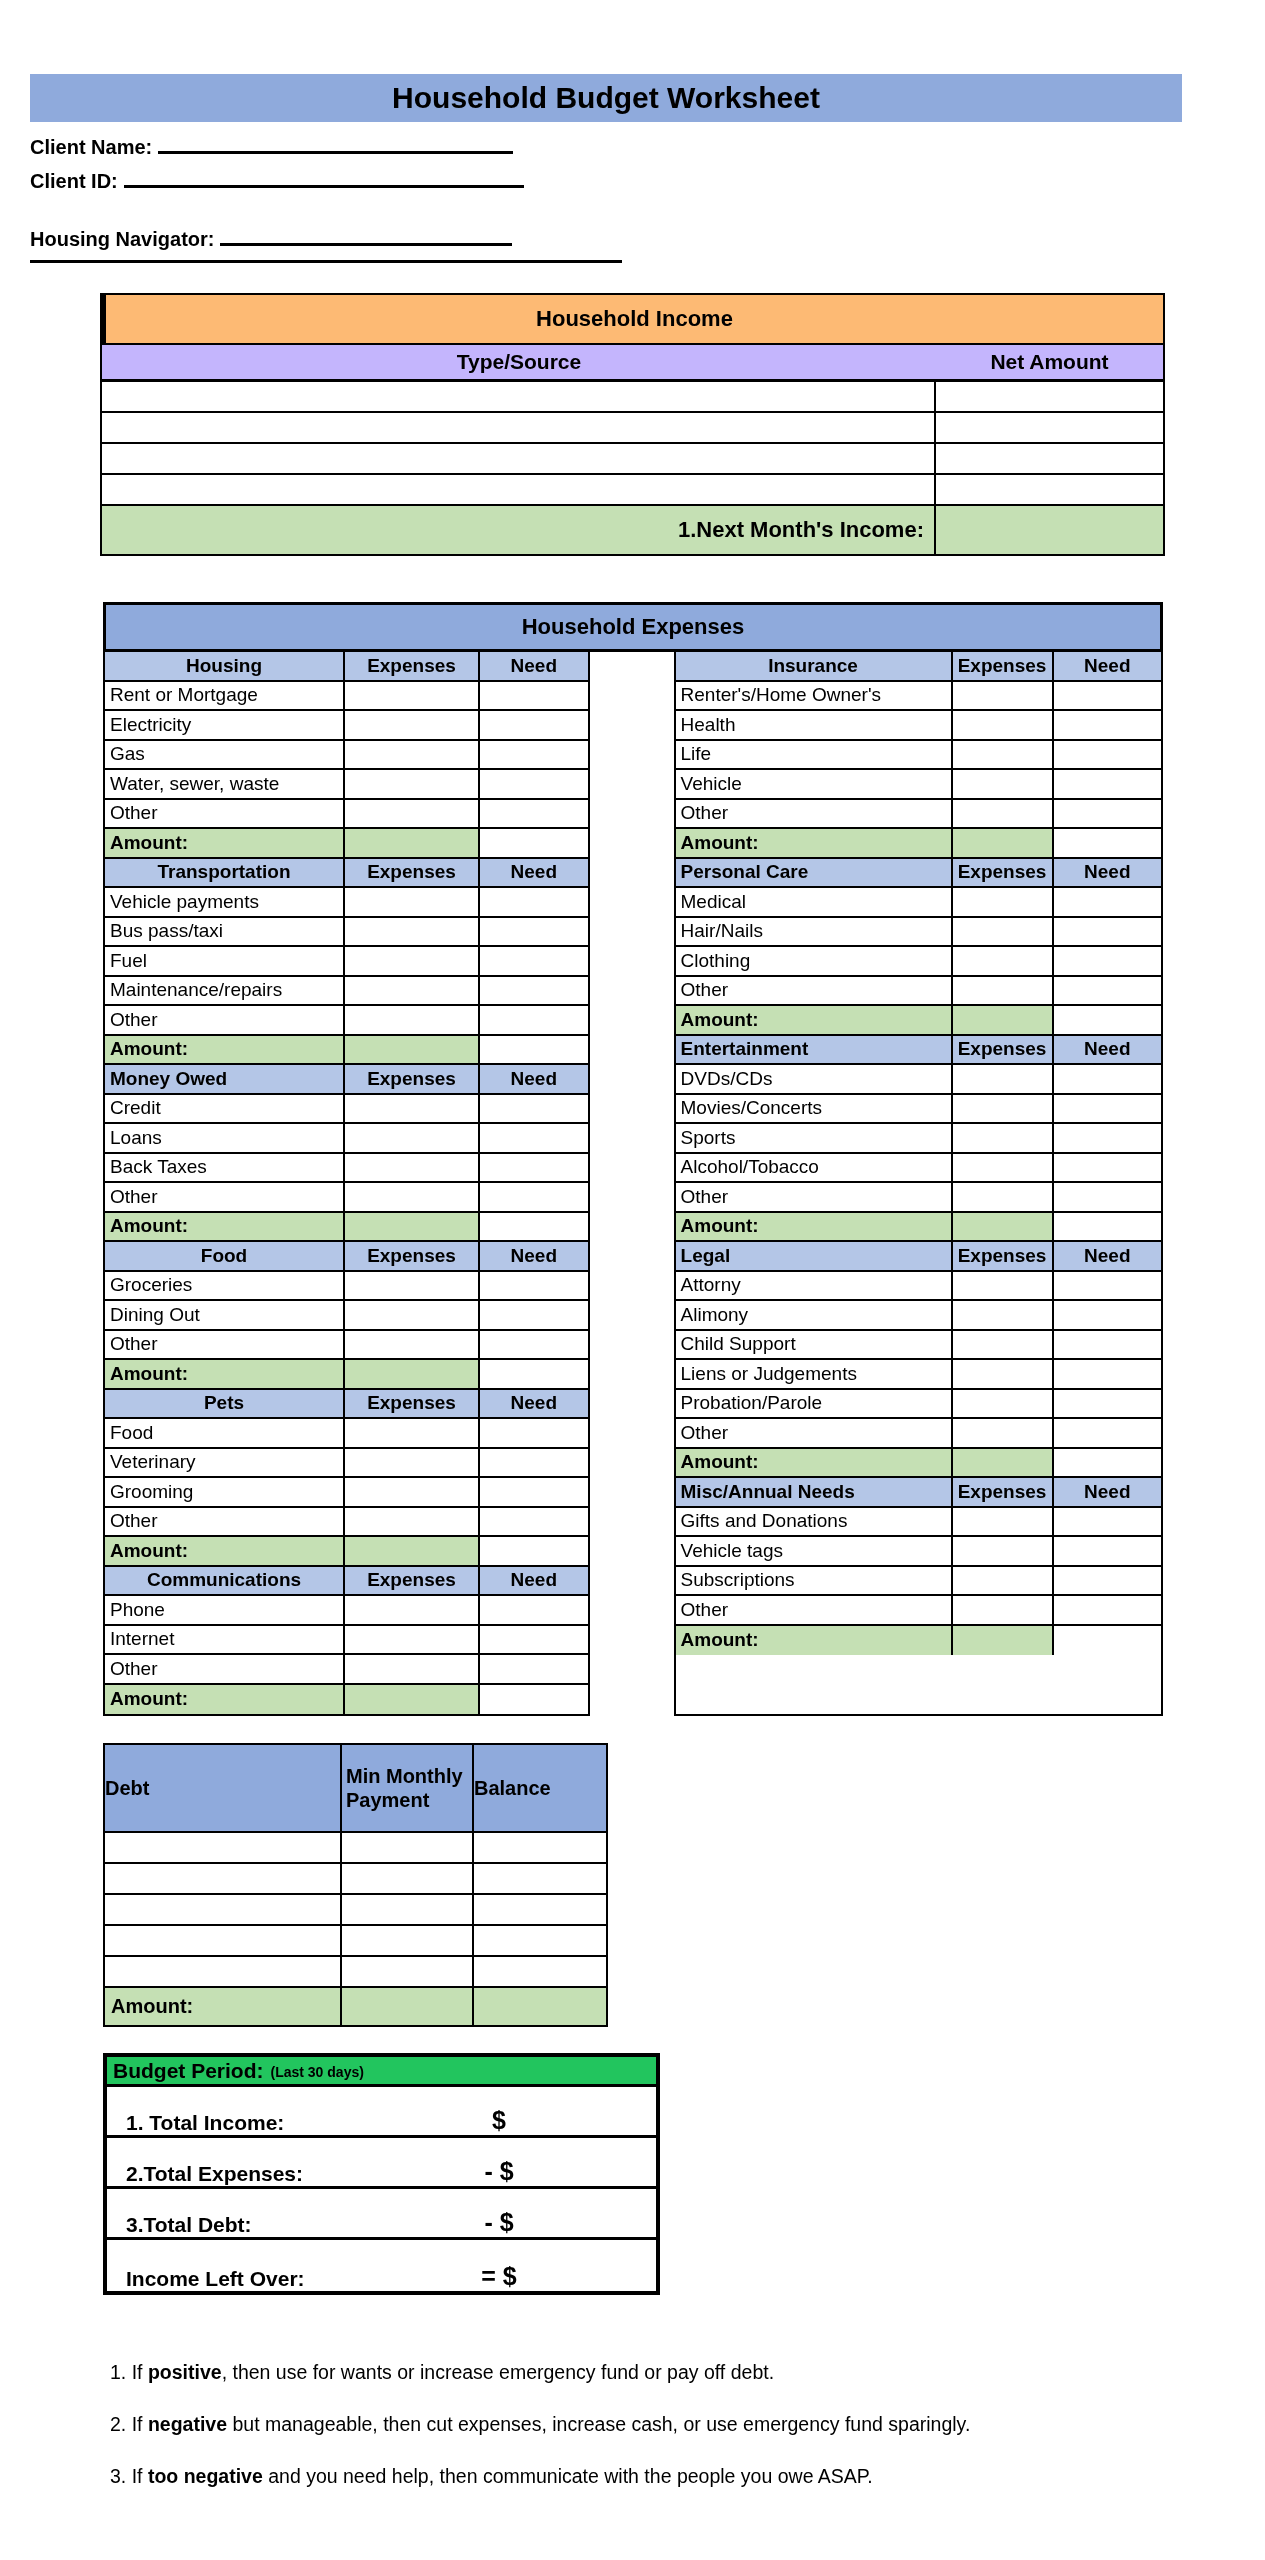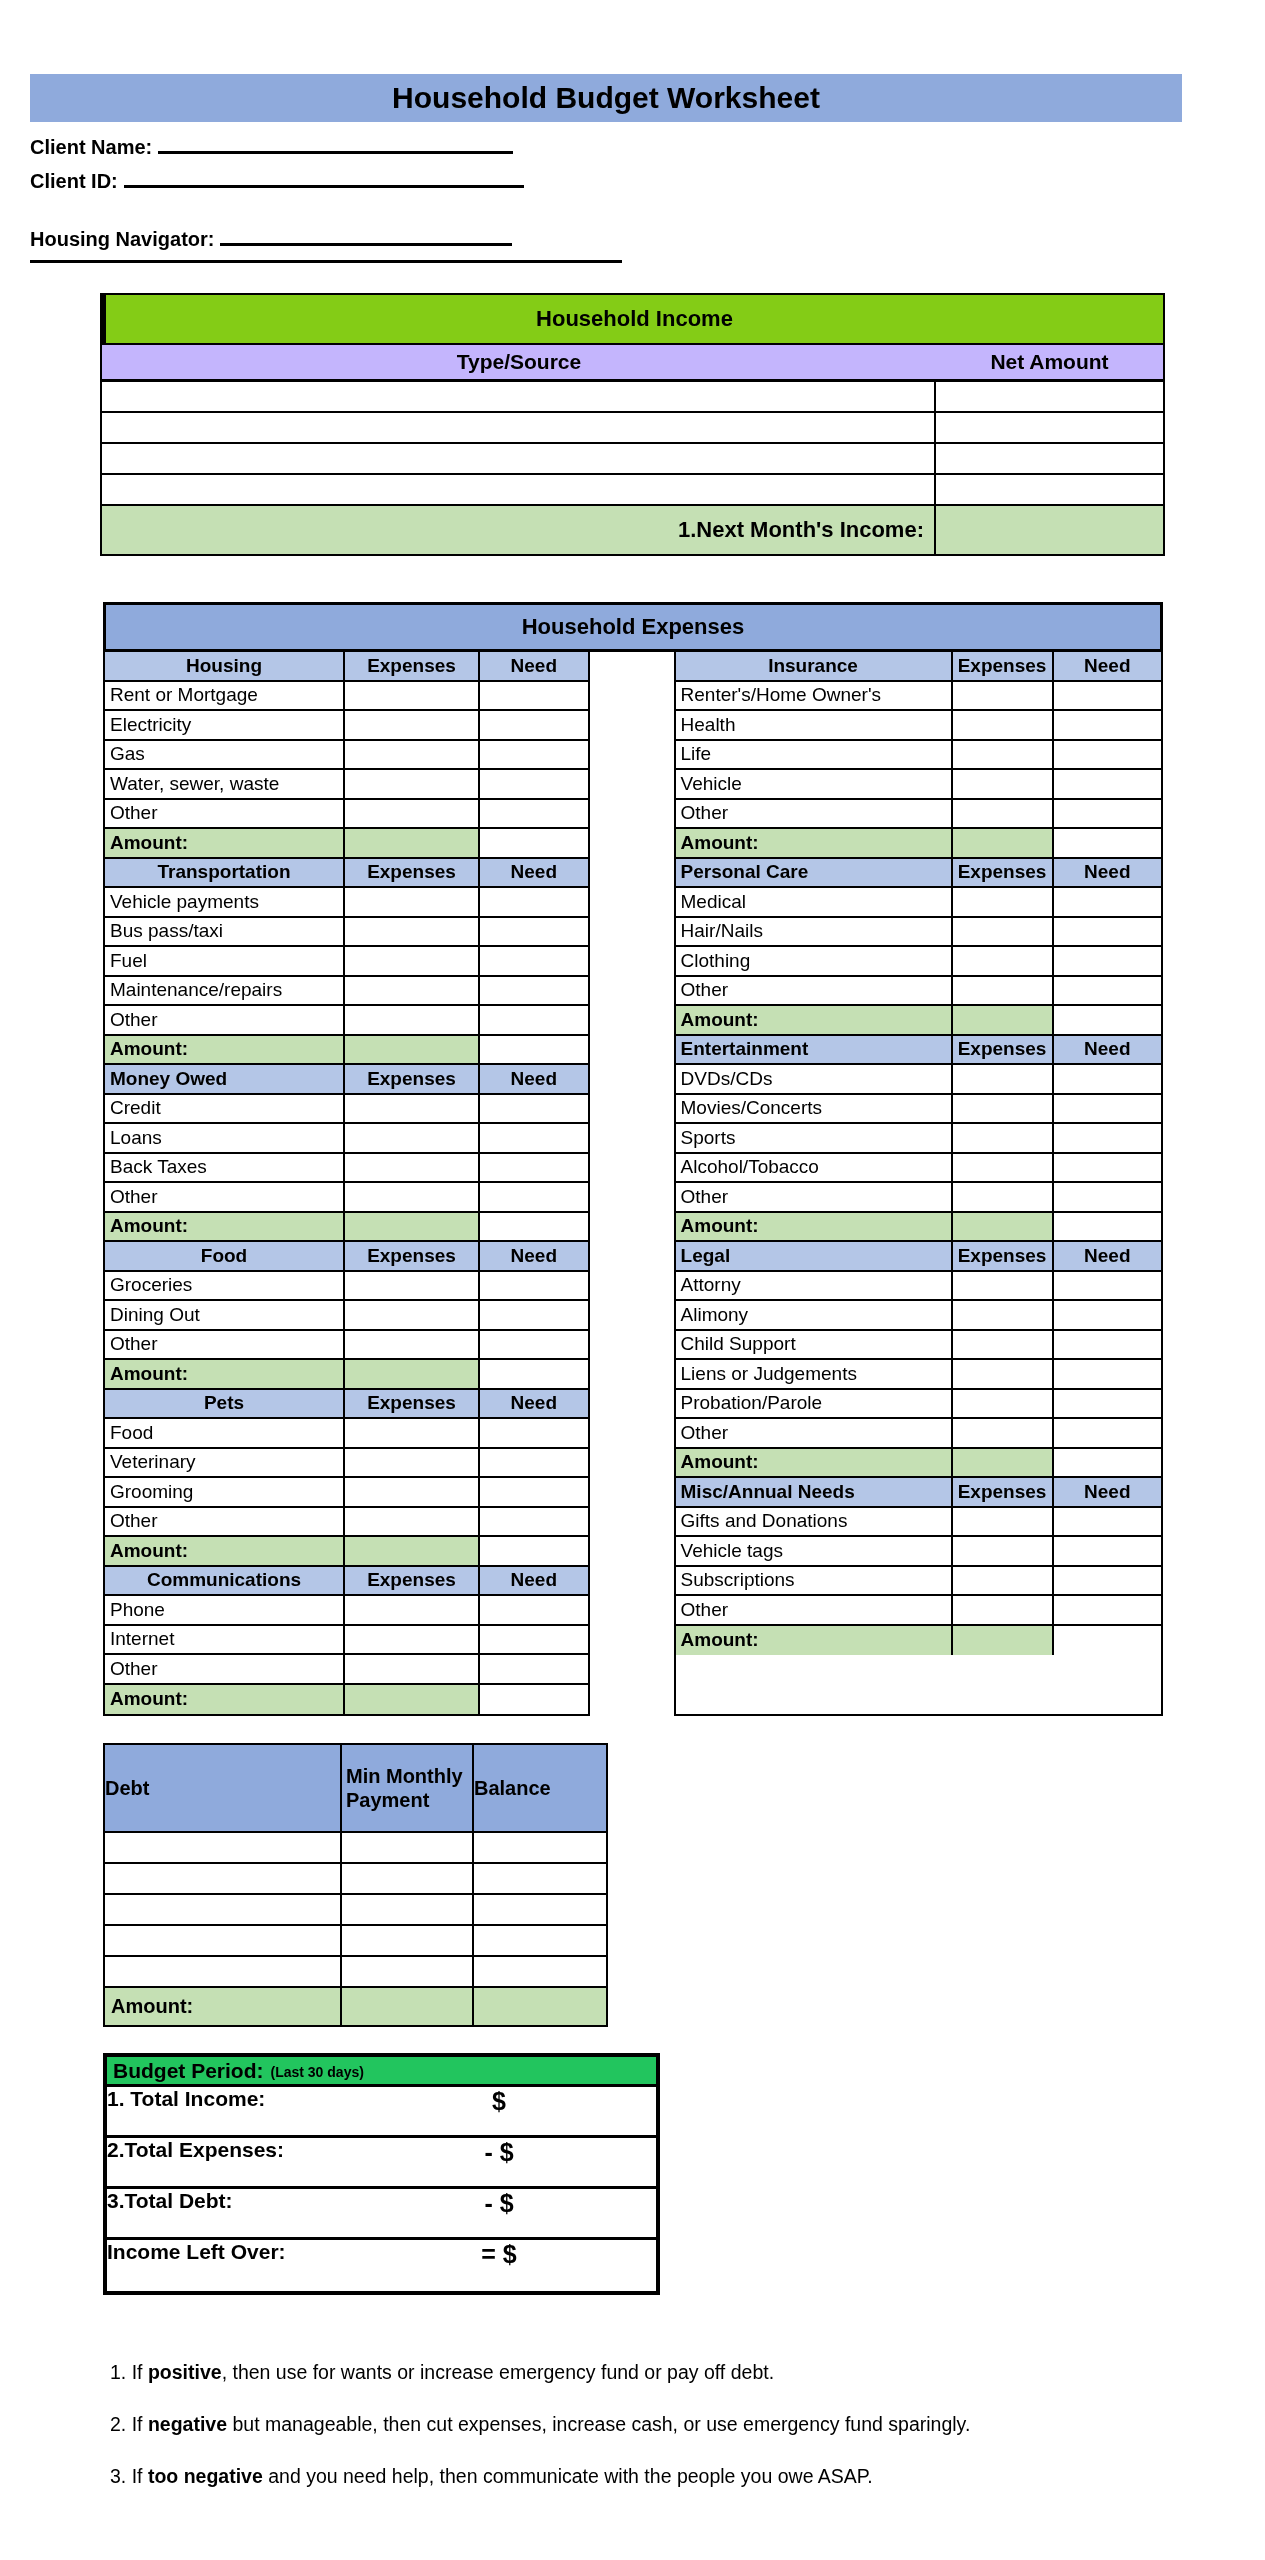--- a/index.html
+++ b/index.html
@@ -18,21 +18,21 @@
   .client-id-line { top:170px; }
   .fill { display:inline-block; border-bottom:3px solid #000; height:17px; vertical-align:baseline; margin-left:6px; }
   .fill.name { width:355px; }
   .fill.id { width:400px; }
   .fill.nav { width:292px; }
   .navigator-block { position:absolute; left:30px; top:228px; width:592px;
     font-size:20px; font-weight:700; padding-bottom:9px; border-bottom:3px solid #000; white-space:nowrap; }
 
   
   .income { position:absolute; left:100px; top:293px; width:1065px; border:2px solid #000; background:#fff; }
-  .income-header { height:50px; background:#84cc16; border-left:4px solid #000; border-bottom:2px solid #000;
+  .income-header { height:50px; background:#fdba74; border-left:4px solid #000; border-bottom:2px solid #000;
     display:flex; align-items:center; justify-content:center; font-weight:700; font-size:22px; }
   .income-sub { height:37px; background:#c4b5fd; border-bottom:3px solid #000; display:flex; align-items:center;
     font-weight:700; font-size:21px; }
   .income-sub .ic1 { width:834px; text-align:center; }
   .income-sub .ic2 { flex:1; text-align:center; }
   .income-row { height:31px; border-bottom:2px solid #000; display:flex; }
   .income-row .ic1 { width:834px; border-right:2px solid #000; height:100%; }
   .income-row .ic2 { flex:1; height:100%; }
   .income-total { height:48px; background:#C5E0B4; display:flex; font-weight:700; font-size:22px; }
   .income-total .ic1 { width:834px; border-right:2px solid #000; display:flex; align-items:center;
@@ -75,22 +75,22 @@
   .debt-total { height:37px; background:#C5E0B4; display:flex; font-weight:700; align-items:center; }
   .debt-total .dc1 { display:flex; align-items:center; padding-left:6px; height:100%; }
   .debt-total .dc2, .debt-total .dc3 { height:100%; }
 
   
   .budget { position:absolute; left:103px; top:2053px; width:557px; border:4px solid #000; background:#fff; }
   .budget-header { height:30px; background:#22c55e; border-bottom:3px solid #000; display:flex;
     align-items:center; padding-left:6px; font-weight:700; }
   .budget-header .big { font-size:21px; }
   .budget-header .small { font-size:14px; margin-left:7px; padding-top:3px; }
-  .budget-row { height:51px; border-bottom:3px solid #000; position:relative; display:flex; align-items:flex-start;
-    padding-left:0; font-weight:700; font-size:21px; }
+  .budget-row { height:51px; border-bottom:3px solid #000; position:relative; display:flex; align-items:flex-end;
+    padding-left:19px; font-weight:700; font-size:21px; }
   .budget-row:last-child { border-bottom:none; }
   .budget-value { position:absolute; left:352px; width:80px; text-align:center; font-size:25px; }
 
   
   .notes { position:absolute; left:110px; top:2360px; font-size:19.5px; }
   .note { margin-bottom:28px; line-height:24px; }
   .note b { font-weight:700; }
 </style>
 </head>
 <body>

